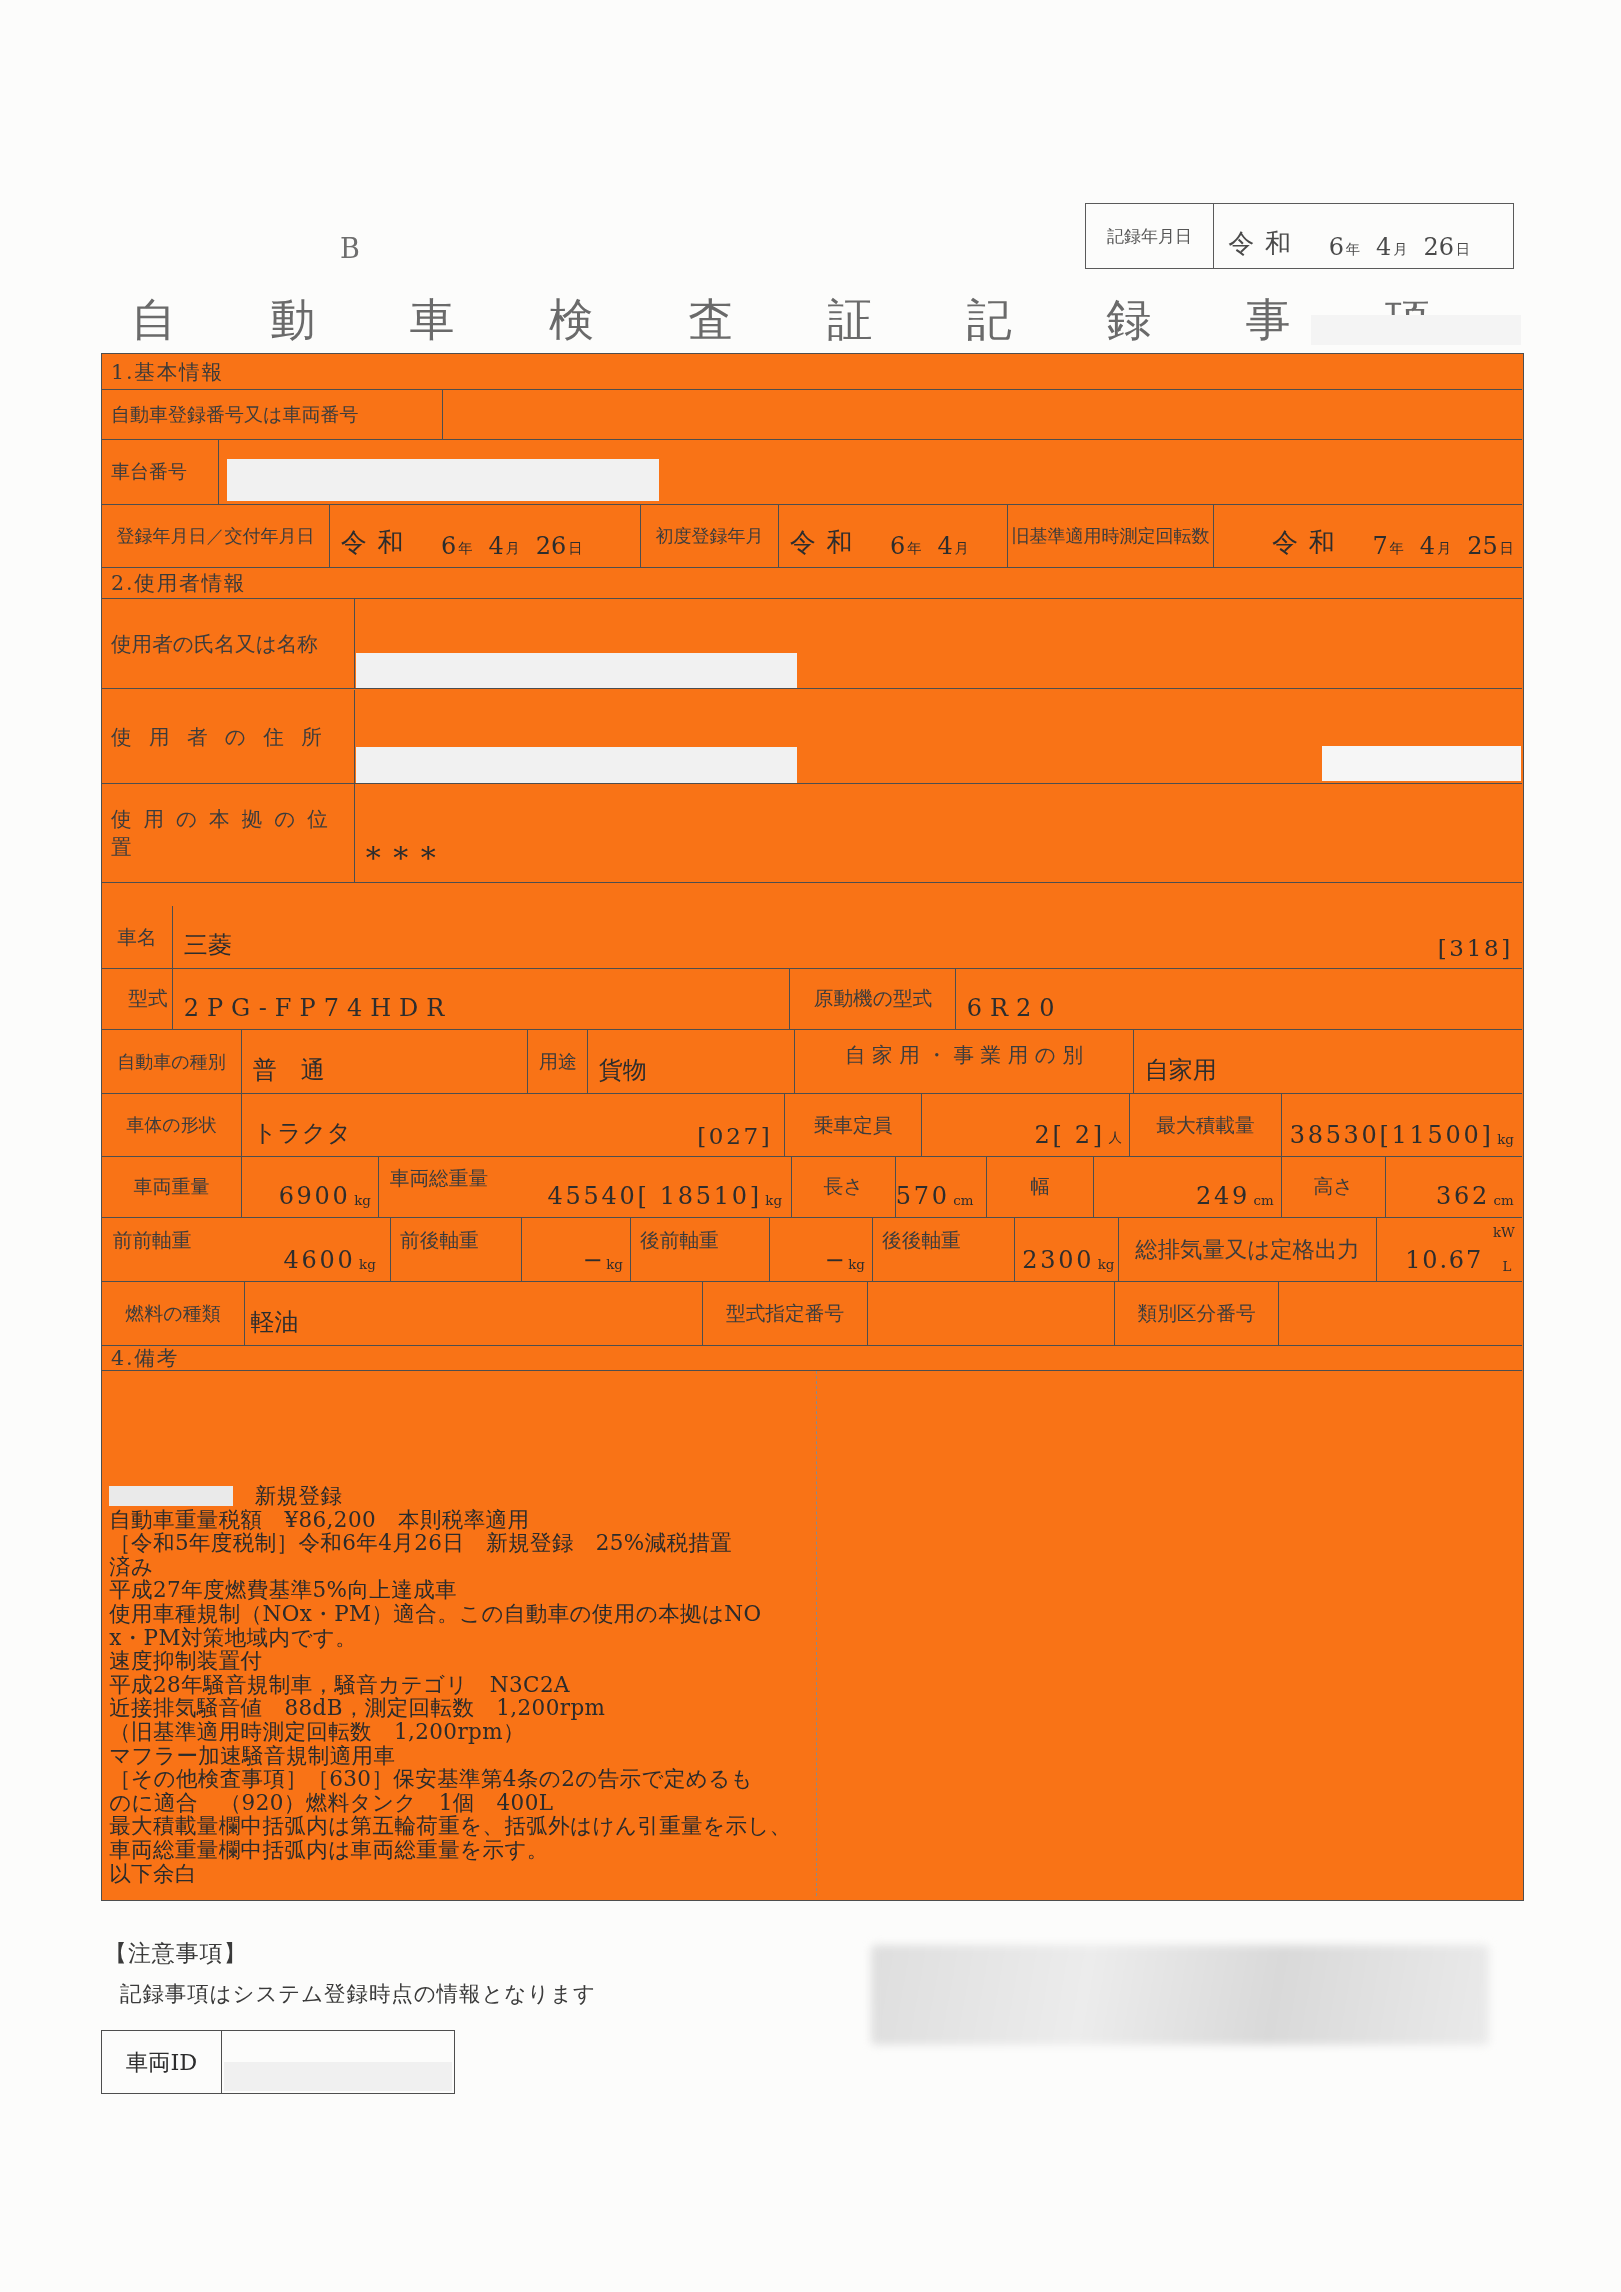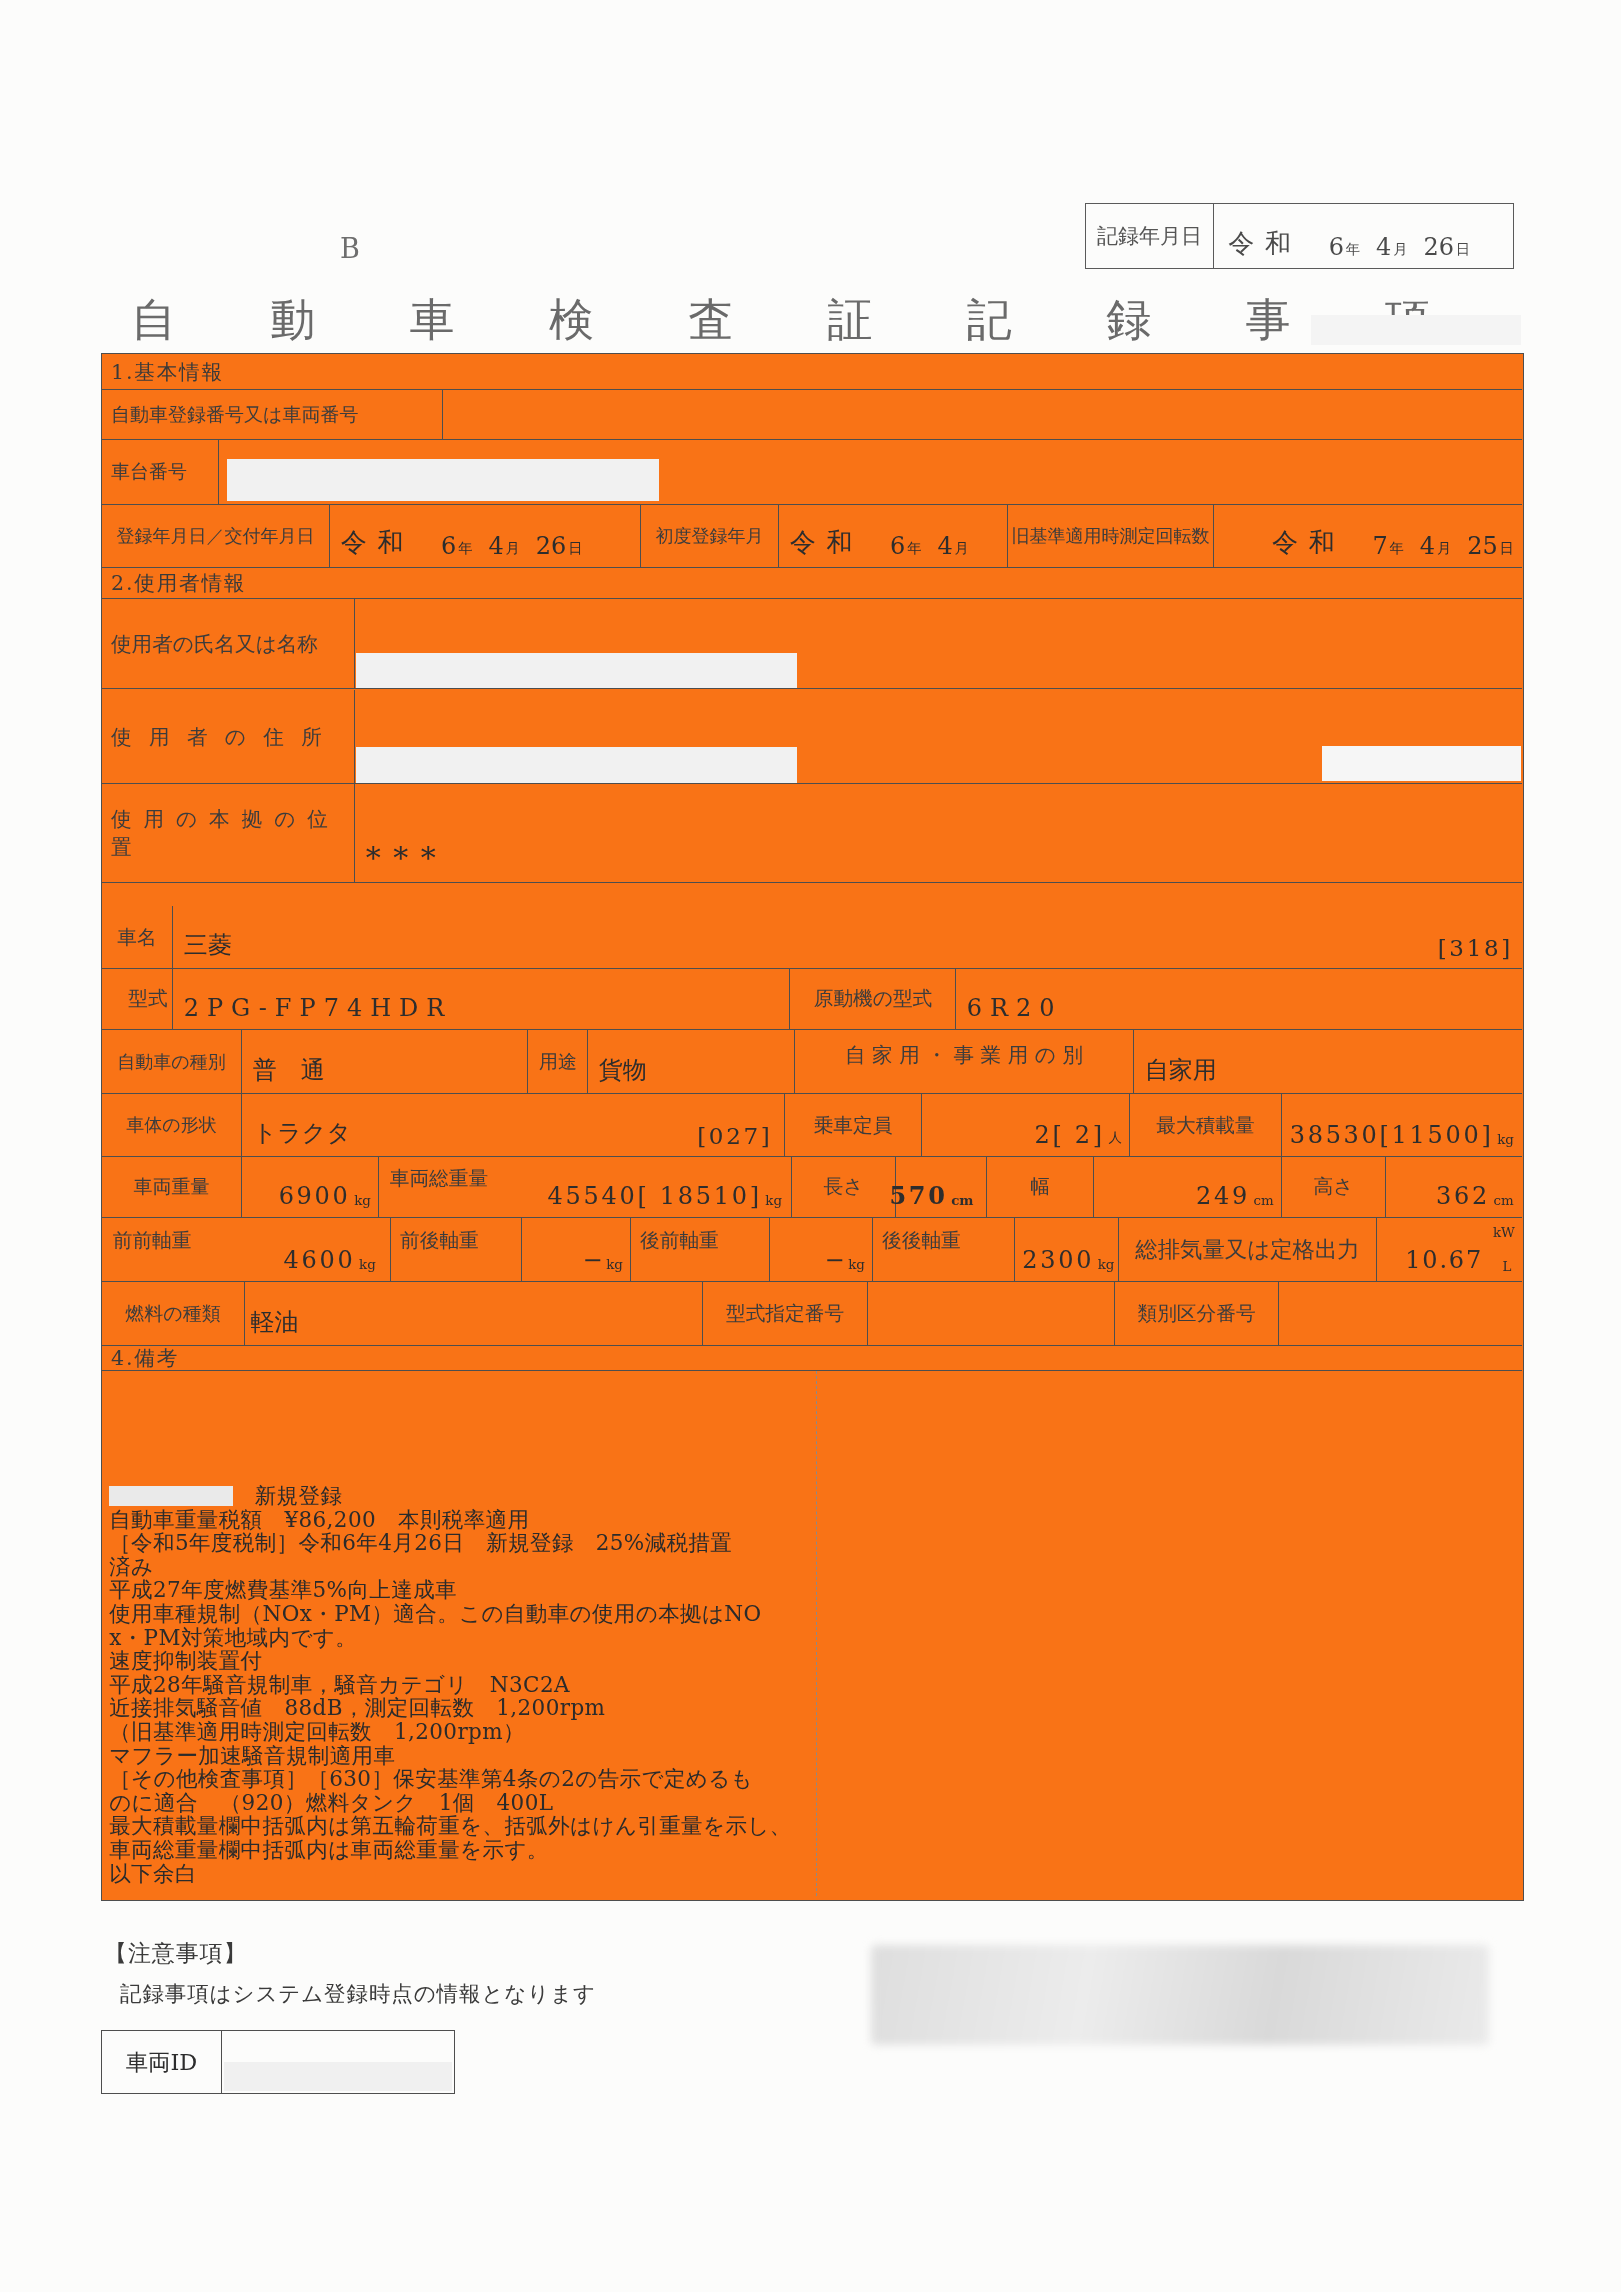--- a/index.html
+++ b/index.html
@@ -7,21 +7,21 @@
         font-family:"DejaVu Serif","Liberation Serif",serif;color:#2d2d2d;overflow:hidden;}
   .abs{position:absolute;}
 
   
   .corner-letter{position:absolute;left:340px;top:233px;font-size:27px;color:#6e6e6e;letter-spacing:1.8px;}
   .doc-title{position:absolute;left:131px;top:290px;font-size:45px;color:#6a6a6a;letter-spacing:40px;white-space:nowrap;}
   .title-redact{position:absolute;left:1311px;top:315px;width:210px;height:30px;background:#f4f4f4;}
 
   .recbox{position:absolute;left:1085px;top:203px;width:429px;height:66px;border:1.8px solid #5a5a5a;box-sizing:border-box;}
   .recbox .lblcell{position:absolute;left:0;top:0;bottom:0;width:128px;border-right:1.8px solid #5a5a5a;
-        display:flex;align-items:center;justify-content:center;font-size:21px;color:#555;box-sizing:border-box;}
+        display:flex;align-items:center;justify-content:center;font-size:17px;color:#555;box-sizing:border-box;}
   .recbox .valcell{position:absolute;left:128px;right:0;top:0;bottom:0;display:flex;align-items:flex-end;
         padding:0 9px 7.2px 14.3px;box-sizing:border-box;color:#4a4a4a;}
 
   
   .tbl{position:absolute;left:101px;top:353px;width:1423px;height:1548px;border:1.8px solid #4e4e4e;box-sizing:border-box;background:#f97316;}
   .r{position:absolute;left:0;width:1420px;border-bottom:1.8px solid #4e4e4e;box-sizing:border-box;}
   .r.last{border-bottom:none;}
   .sechead{display:flex;align-items:center;padding-left:9px;font-size:20.6px;letter-spacing:1.8px;color:#3a3a3a;}
   .c{position:absolute;top:0;height:100%;box-sizing:border-box;}
   .bl{border-left:1.8px solid #4e4e4e;}
@@ -216,21 +216,21 @@
         <span class="unit">kg</span>
       </div>
       <div class="c bl combo" style="left:276px;width:413px;">
         <div class="clabel">車両総重量</div>
         <div class="cval">
           <span class="numsp">45540[ 18510]</span>
           <span class="unit">kg</span>
         </div>
       </div>
       <div class="c bl lcc" style="left:689px;width:104px;font-size:19.7px;">長さ</div>
-      <div class="c bl vc vcr" style="left:793px;width:91px;padding-right:12.5px;font-weight:bold;">
+      <div class="c bl vc vcr" style="left:793px;width:91px;padding-right:12.5px;">
         <span class="numsp">570</span>
         <span class="unit">cm</span>
       </div>
       <div class="c bl lcc" style="left:884px;width:107px;font-size:19.7px;">幅</div>
       <div class="c bl vc vcr" style="left:991px;width:188px;">
         <span class="numsp">249</span>
         <span class="unit">cm</span>
       </div>
       <div class="c bl lcc" style="left:1179px;width:104px;font-size:19.7px;">高さ</div>
       <div class="c bl vc vcr" style="left:1283px;width:136px;">

